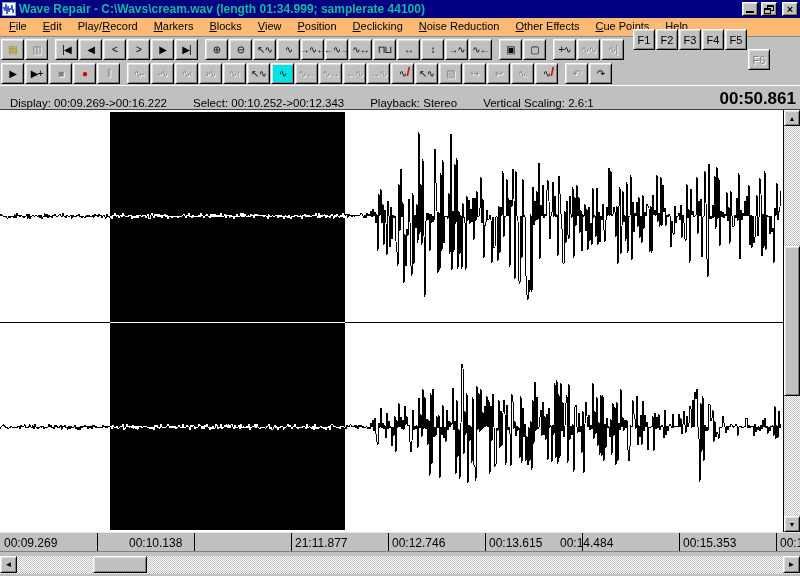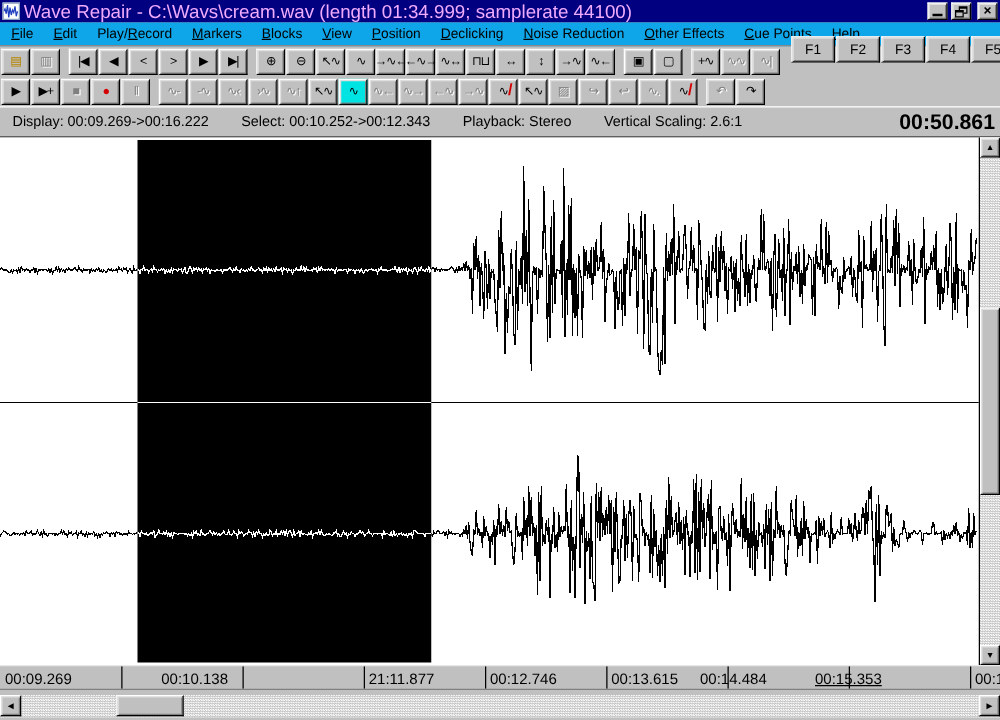--- a/index.html
+++ b/index.html
@@ -13,41 +13,41 @@
   }
   .raised {
     background:#c0c0c0;
     border:1px solid;
     border-color:#ffffff #000000 #000000 #ffffff;
     box-shadow: inset 1px 1px 0 #dfdfdf, inset -1px -1px 0 #808080;
   }
   
   .titlebar { height:18px; background:#000080; display:flex; align-items:center; padding:0 2px; gap:3px; }
   .title-icon { width:14px; height:14px; background:#fff; border:1px solid #87a0c0; flex:0 0 auto; }
-  .title-text { color:#f0abfc; font-weight:normal; font-size:15px; white-space:nowrap; flex:1 1 auto; overflow:hidden; letter-spacing:0; }
+  .title-text { color:#14b8a6; font-weight:bold; font-size:12px; white-space:nowrap; flex:1 1 auto; overflow:hidden; letter-spacing:0; }
   .tctrl { width:16px; height:14px; display:flex; align-items:center; justify-content:center; position:relative; flex:0 0 auto; }
   .tctrl.close { margin-left:2px; font-weight:bold; font-size:11px; line-height:1; }
   .min-bar { position:absolute; left:3px; bottom:2px; width:8px; height:2px; background:#000; }
   .rest-back { position:absolute; left:5px; top:2px; width:7px; height:6px; border:1px solid #000; border-top-width:2px; background:#c0c0c0; }
   .rest-front { position:absolute; left:2px; top:5px; width:7px; height:6px; border:1px solid #000; border-top-width:2px; background:#c0c0c0; }
   
-  .menubar { height:19px; display:flex; align-items:center; padding:0 1px; border-bottom:1px solid #87868a; background:#0ea5e9; }
+  .menubar { height:19px; display:flex; align-items:flex-start; padding:0 1px; border-bottom:1px solid #87868a; background:#fdba74; }
   .menu-item { padding:2px 8px 3px 8px; white-space:nowrap; }
   
   .toolbar { height:24px; display:flex; align-items:center; padding:1px 1px 0 1px; }
   .tb-btn { width:23px; height:21px; margin-right:1px; display:flex; align-items:center; justify-content:center; position:relative; flex:0 0 auto; cursor:default; }
   .tb-btn.gap { margin-left:6px; }
   .tb-glyph { line-height:1; font-size:10px; letter-spacing:-1px; white-space:nowrap; }
   .tb-btn.disabled .tb-glyph { color:#808080 !important; text-shadow:1px 1px 0 #fff; }
   .tb-slash { position:absolute; right:3px; top:1px; color:#d40000; font-weight:bold; font-size:13px; line-height:1; }
   .fkeys { display:flex; margin-left:8px; }
-  .fkey { width:35px; height:21px; margin-right:1px; display:flex; align-items:center; justify-content:center; font-size:11px; flex:0 0 auto;text-align:right; }
+  .fkey { width:22px; height:21px; margin-right:1px; display:flex; align-items:center; justify-content:center; font-size:11px; flex:0 0 auto;text-align:right; }
   .fkey.disabled { color:#808080; text-shadow:1px 1px 0 #fff;margin-top:20px; }
   
-  .statusbar { height:25px; display:flex; align-items:center; padding:0 4px 0 10px; border-top:1px solid #fff; border-bottom:1px solid #404040; background:#c0c0c0; }
+  .statusbar { height:25px; display:flex; align-items:flex-end; padding:0 4px 0 10px; border-top:1px solid #fff; border-bottom:1px solid #404040; background:#c0c0c0; }
   .status-item { margin-right:26px; white-space:nowrap; font-size:11.5px; }
   .status-time { margin-left:auto; font-weight:bold; font-size:17px; letter-spacing:0; }
   
   .wavearea { position:relative; height:422px; background:#fff; }
   .wavearea svg { position:absolute; left:0; top:0; }
   .vscroll { position:absolute; right:0; top:0; width:17px; height:422px;
     border-left:1px solid #000;
     background:repeating-conic-gradient(#ffffff 0% 25%, #c0c0c0 0% 50%); background-size:2px 2px; }
   .vs-btn { position:absolute; left:0; width:16px; height:16px; display:flex; align-items:center; justify-content:center; font-size:7px; }
   .vs-up { top:0; } .vs-down { bottom:0; }
@@ -314,21 +314,21 @@
     <div class="axis-label" style="left: 198px; margin-top: 48px;">00:11.008</div>
     <div class="axis-tick" style="left: 291px;"></div>
     <div class="axis-label" style="left: 295px;">21:11.877</div>
     <div class="axis-tick" style="left: 388px;"></div>
     <div class="axis-label" style="left: 392px;">00:12.746</div>
     <div class="axis-tick" style="left: 485px;"></div>
     <div class="axis-label" style="left: 489px;">00:13.615</div>
     <div class="axis-tick" style="left: 582px;"></div>
     <div class="axis-label" style="left: 560px;">00:14.484</div>
     <div class="axis-tick" style="left: 679px;"></div>
-    <div class="axis-label" style="left: 652px; text-decoration: underline;">00:15.353</div>
+    <div class="axis-label" style="left: 683px;">00:15.353</div>
     <div class="axis-tick" style="left: 776px;"></div>
     <div class="axis-label" style="left: 780px;">00:1</div>
   </div>
 <div class="gapstrip"></div>
 
 <div class="hscroll">
   <div class="hs-btn hs-left raised">
       <span id="hs-left-glyph">◄</span>
     </div>
   <div class="hs-thumb raised" id="hs-thumb" style="left: 93px; width: 54px;"></div>

